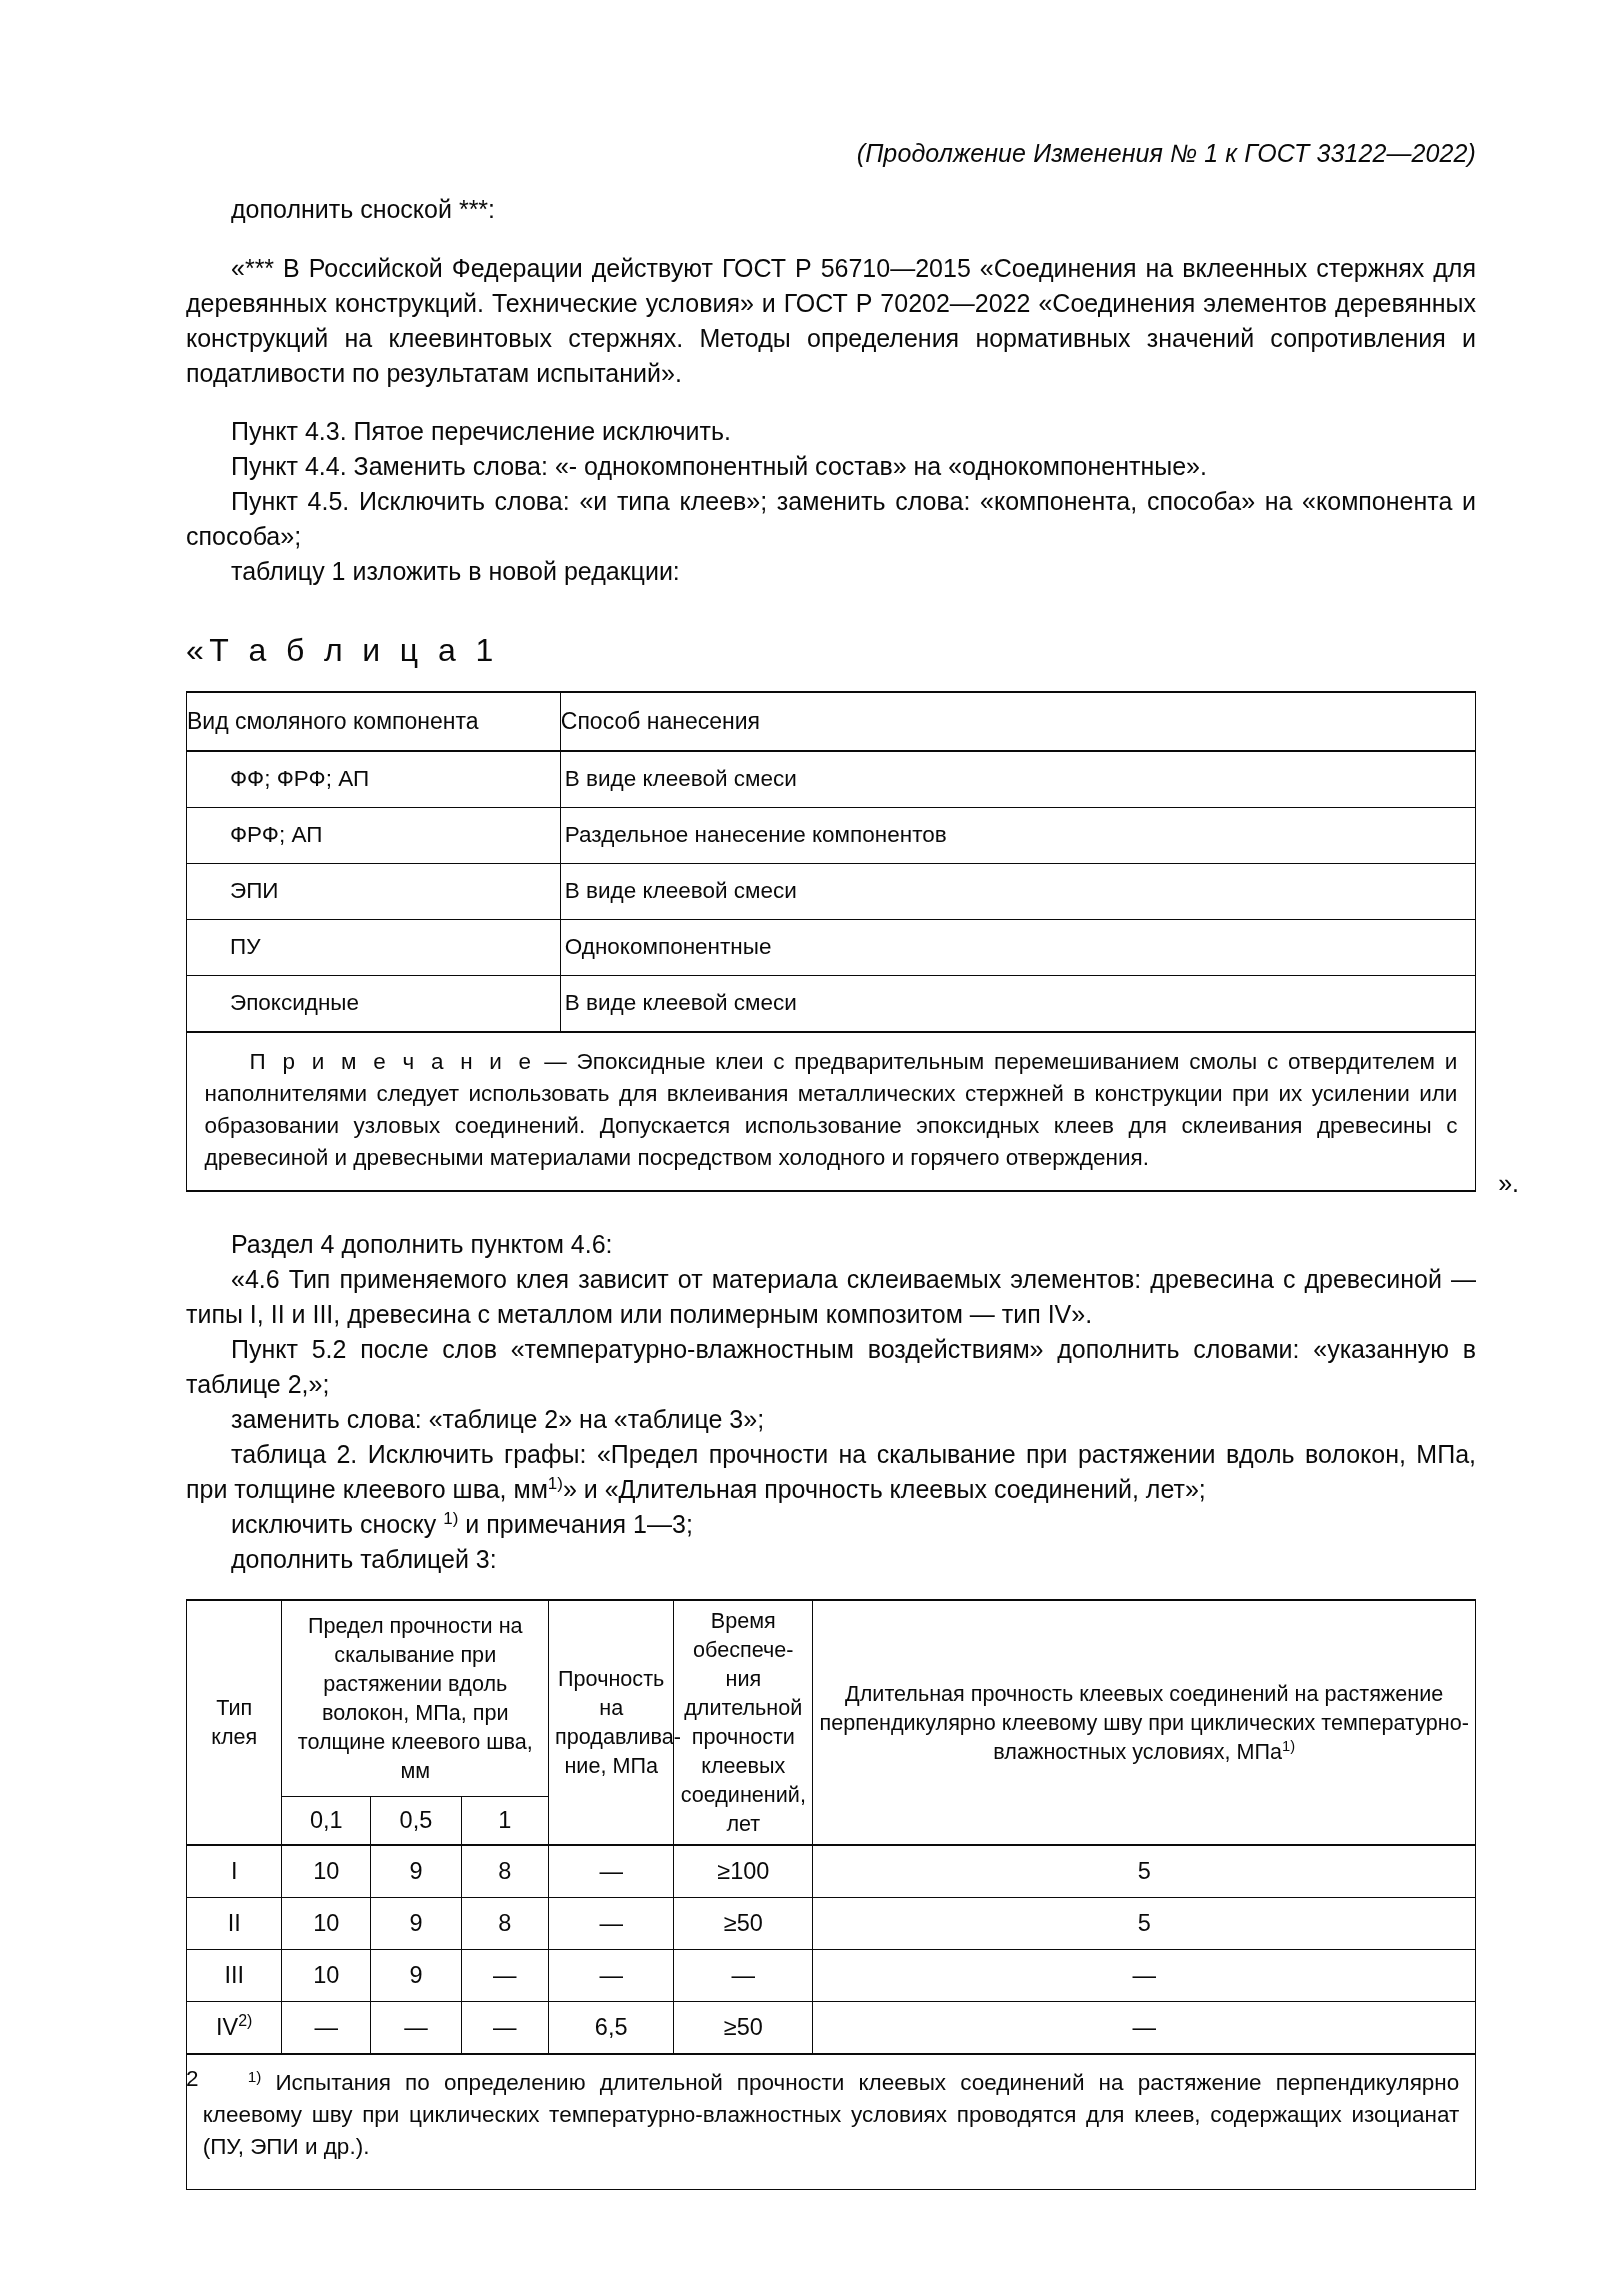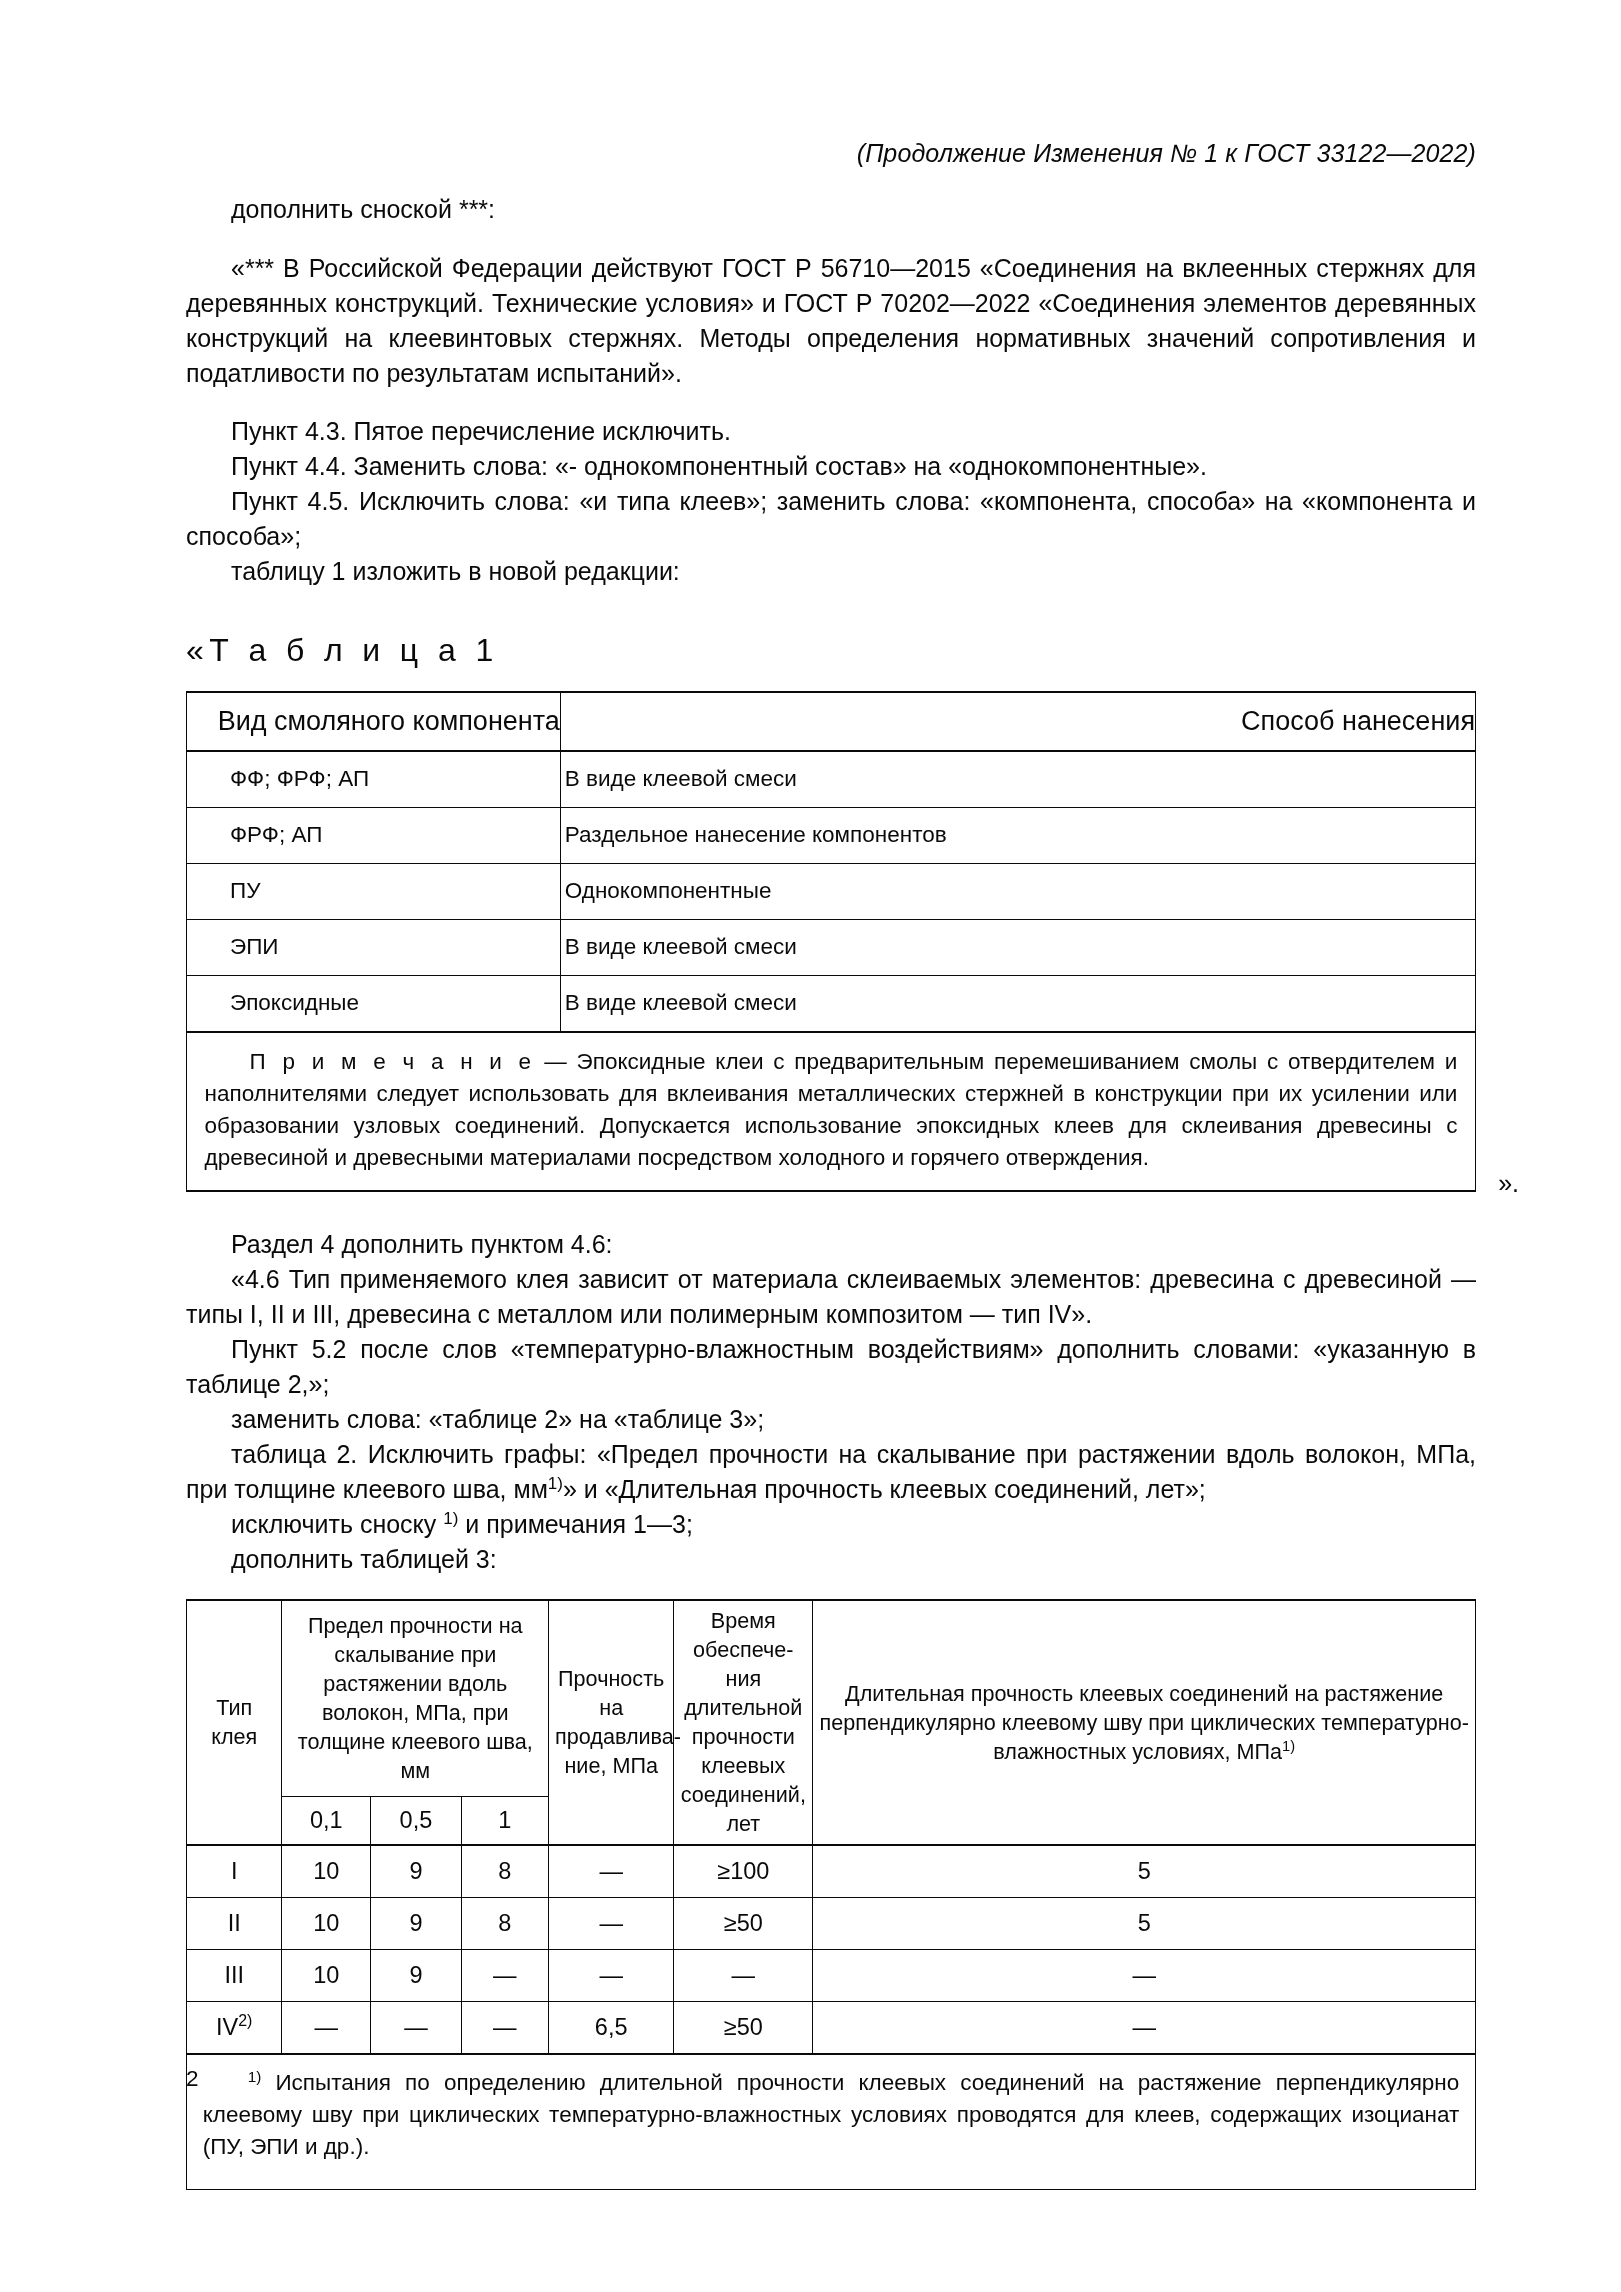--- a/index.html
+++ b/index.html
@@ -74,22 +74,22 @@
     font-weight: normal;
     vertical-align: middle;
   }
   table.doc .thick-top { border-top-width: 2.9px; }
   table.doc .thick-bot { border-bottom-width: 2.9px; }
 
   
   .t1-wrap { position: relative; }
   table.t1 td { height: 55px; }
   table.t1 .hdr {
-    text-align: right;
-    font-size: 27px;
+    text-align: left;
+    font-size: 23px;
     height: 57px;
   }
   table.t1 .c1 { padding-left: 43px; }
   table.t1 .c2 { padding-left: 4px; }
   table.t1 .note-cell {
     padding: 13.7px 17.6px 15.7px 17.6px;
     height: auto;
     font-size: 22.5px;
     line-height: 32px;
     text-align: justify;
@@ -168,26 +168,26 @@
         <tbody>
           <tr>
             <td class="c1 thick-top">ФФ; ФРФ; АП</td>
             <td class="c2 thick-top">В виде клеевой смеси</td>
           </tr>
           <tr>
             <td class="c1">ФРФ; АП</td>
             <td class="c2">Раздельное нанесение компонентов</td>
           </tr>
           <tr>
+            <td class="c1">ЭПИ</td>
+            <td class="c2">В виде клеевой смеси</td>
+          </tr>
+          <tr>
             <td class="c1">ПУ</td>
             <td class="c2">Однокомпонентные</td>
-          </tr>
-          <tr>
-            <td class="c1">ЭПИ</td>
-            <td class="c2">В виде клеевой смеси</td>
           </tr>
           <tr>
             <td class="c1">Эпоксидные</td>
             <td class="c2">В виде клеевой смеси</td>
           </tr>
           <tr>
             <td class="note-cell thick-top thick-bot" colspan="2">
               <span style="display:inline-block;width:45px;"></span><span class="note-lbl">П р и м е ч а н и е</span><span> — </span><span>Эпоксидные клеи с предварительным перемешиванием смолы с отвердителем и наполнителями следует использовать для вклеивания металлических стержней в конструкции при их усилении или образовании узловых соединений. Допускается использование эпоксидных клеев для склеивания древесины с древесиной и древесными материалами посредством холодного и горячего отверждения.</span>
             </td>
           </tr>

